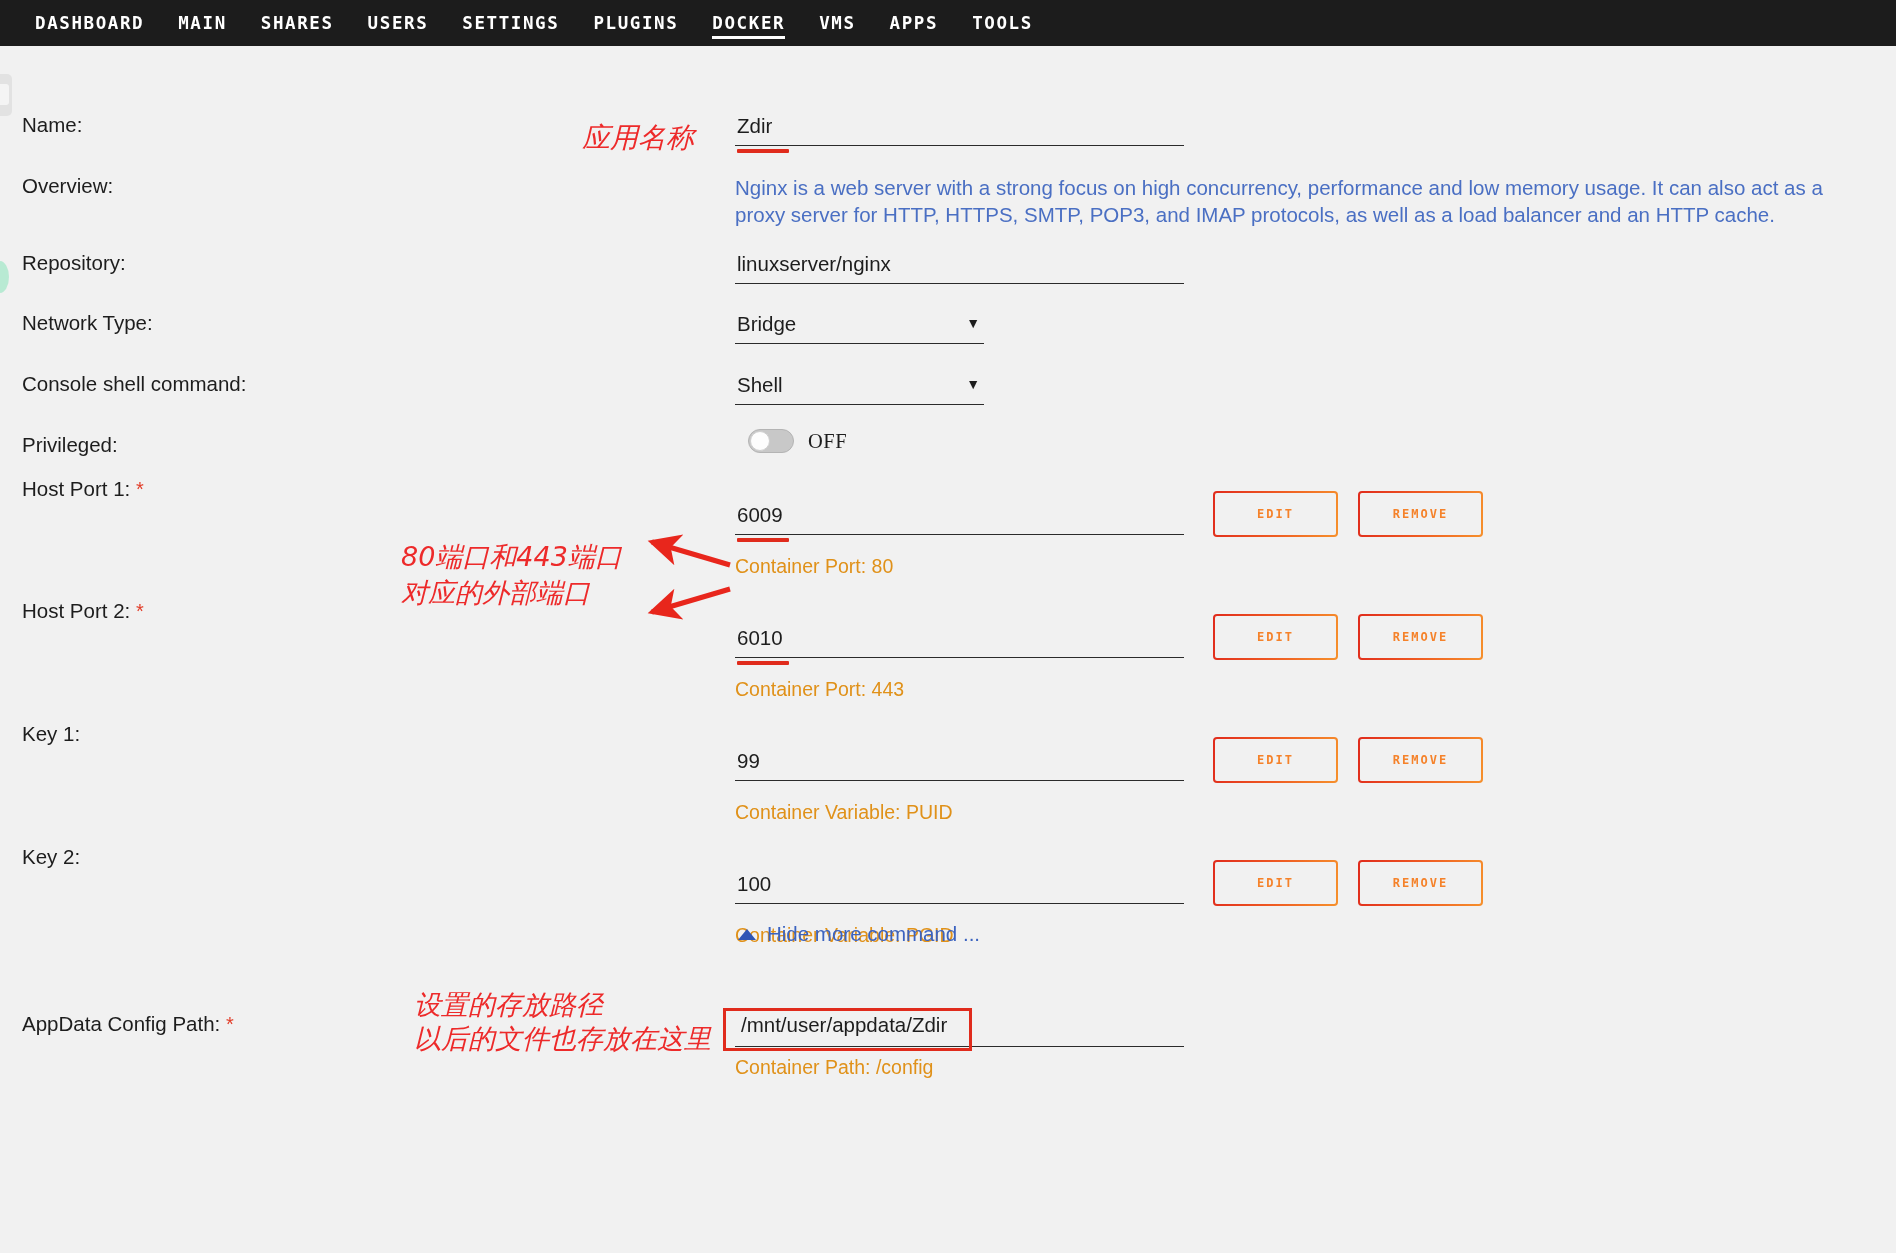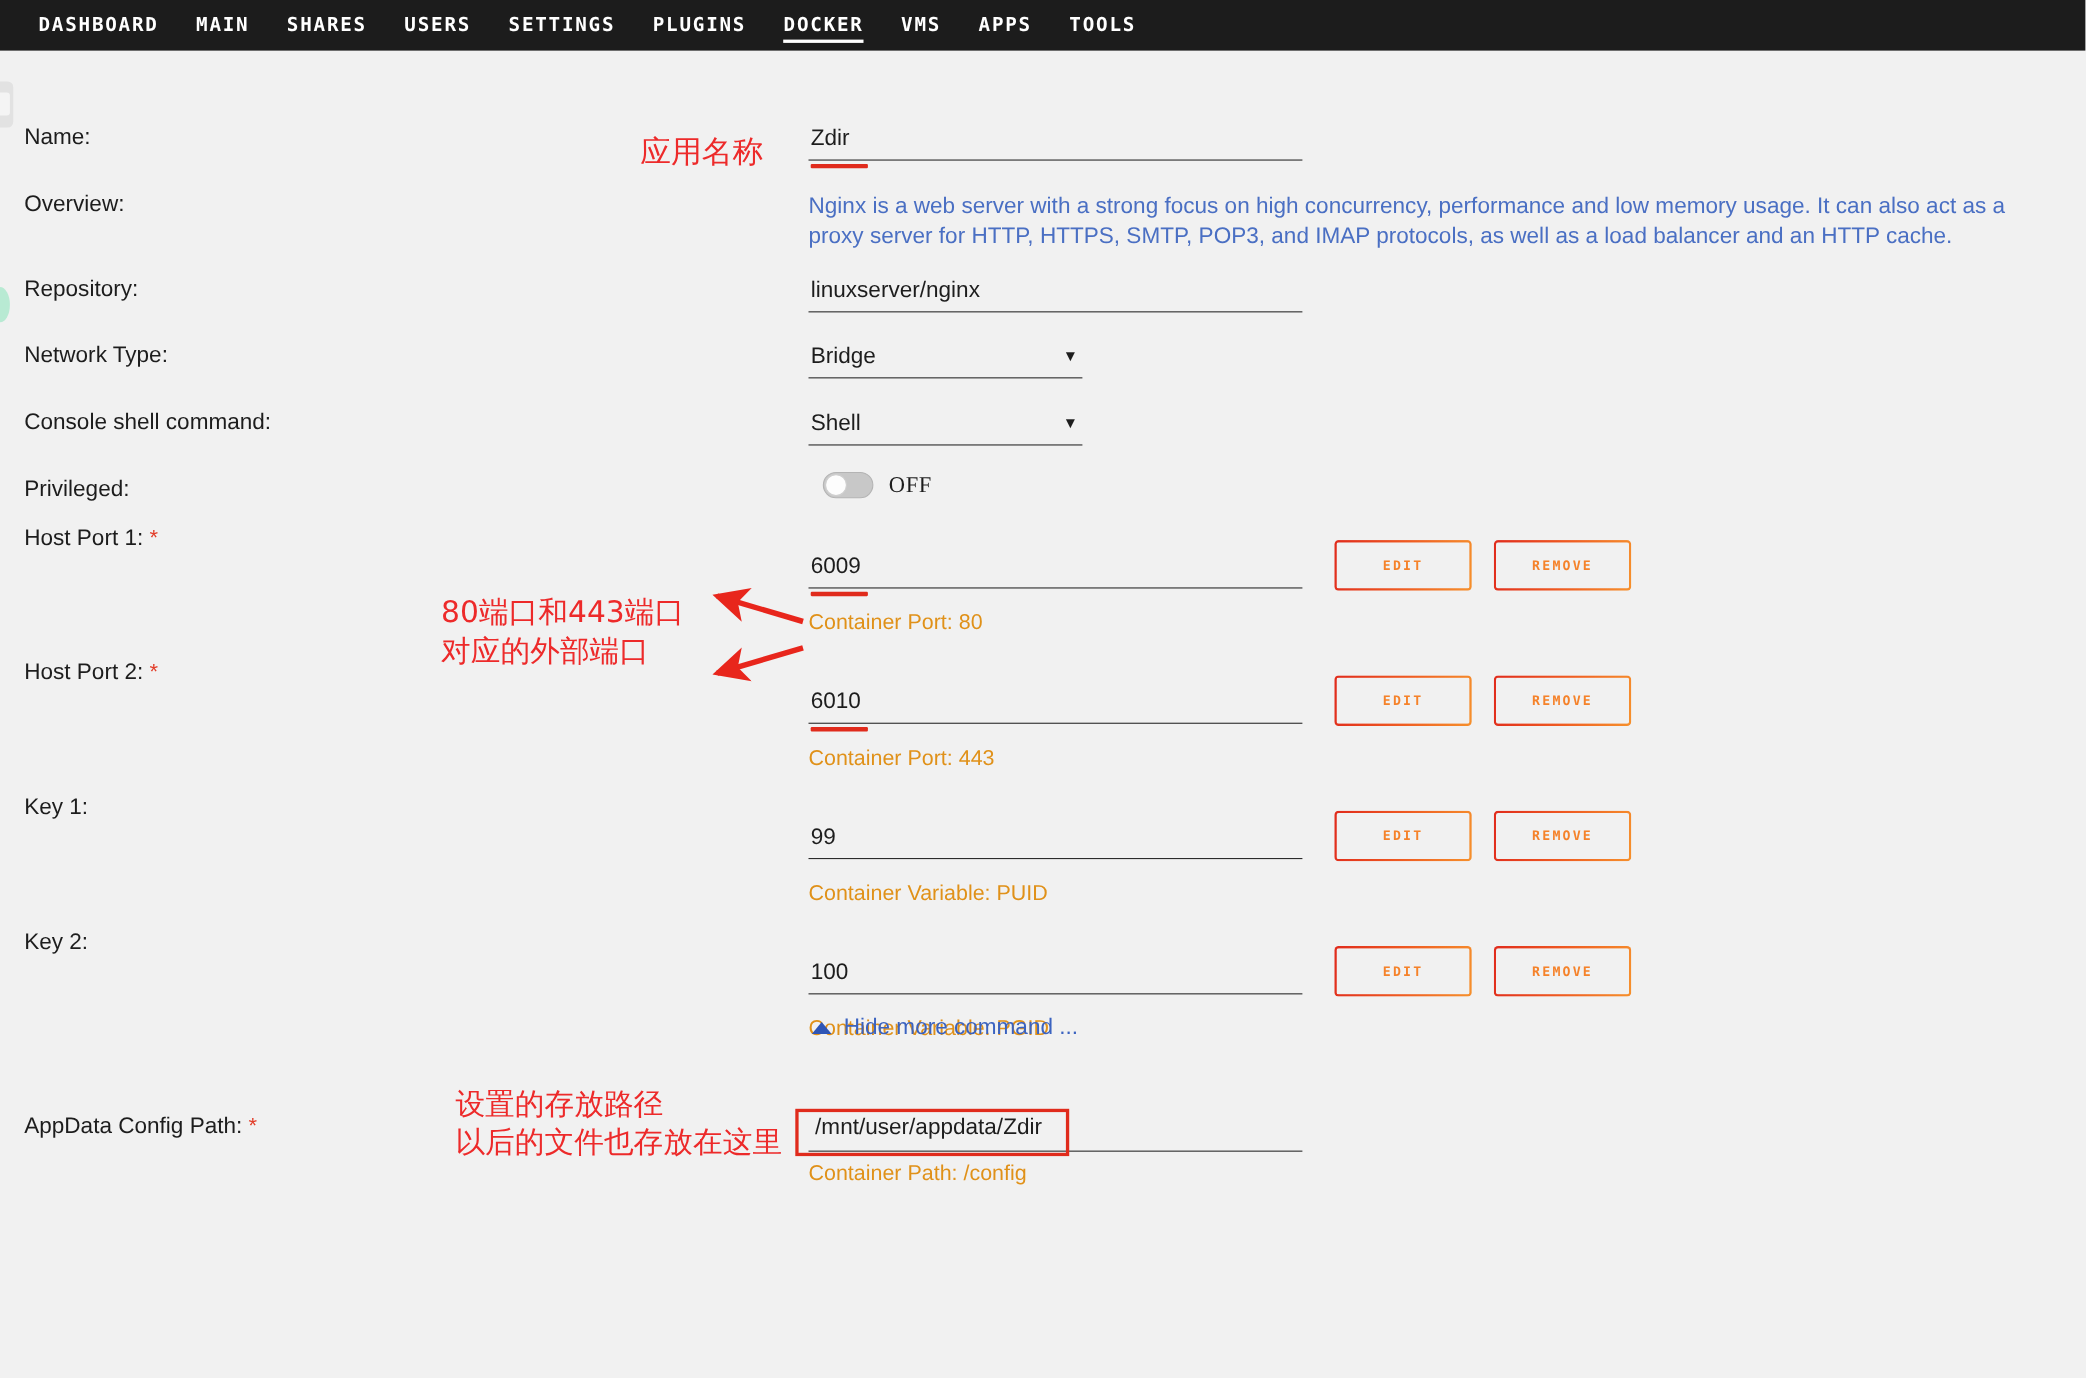--- a/index.html
+++ b/index.html
@@ -249,20 +249,21 @@
 
   
   .anno {
     position: absolute;
     color: #ed2a2a;
     font-size: 28px;
     line-height: 36px;
     font-family: "DejaVu Sans", sans-serif;
     white-space: pre;
     font-weight: 500;
+    font-style: italic;
   }
   .anno-sm { font-size: 27px; line-height: 34px; }
 
   svg.arrow-layer {
     position: absolute;
     left: 0; top: 0;
     width: 1896px;
     height: 1207px;
     pointer-events: none;
     overflow: visible;

